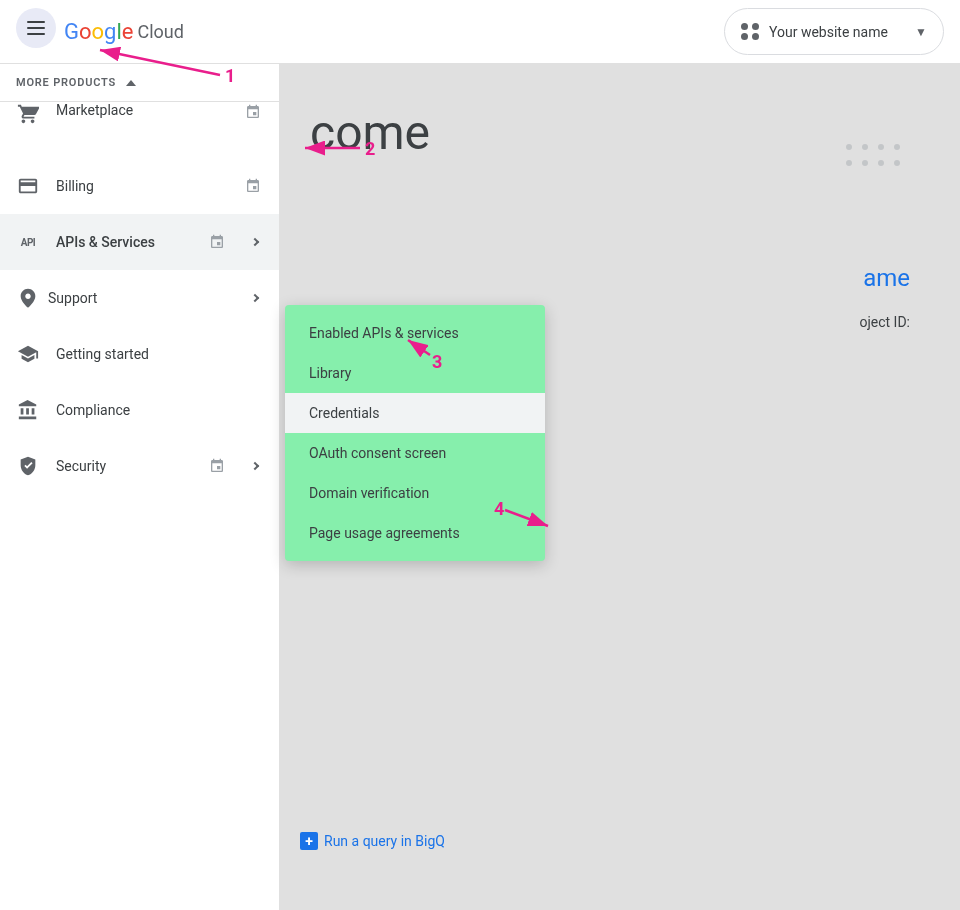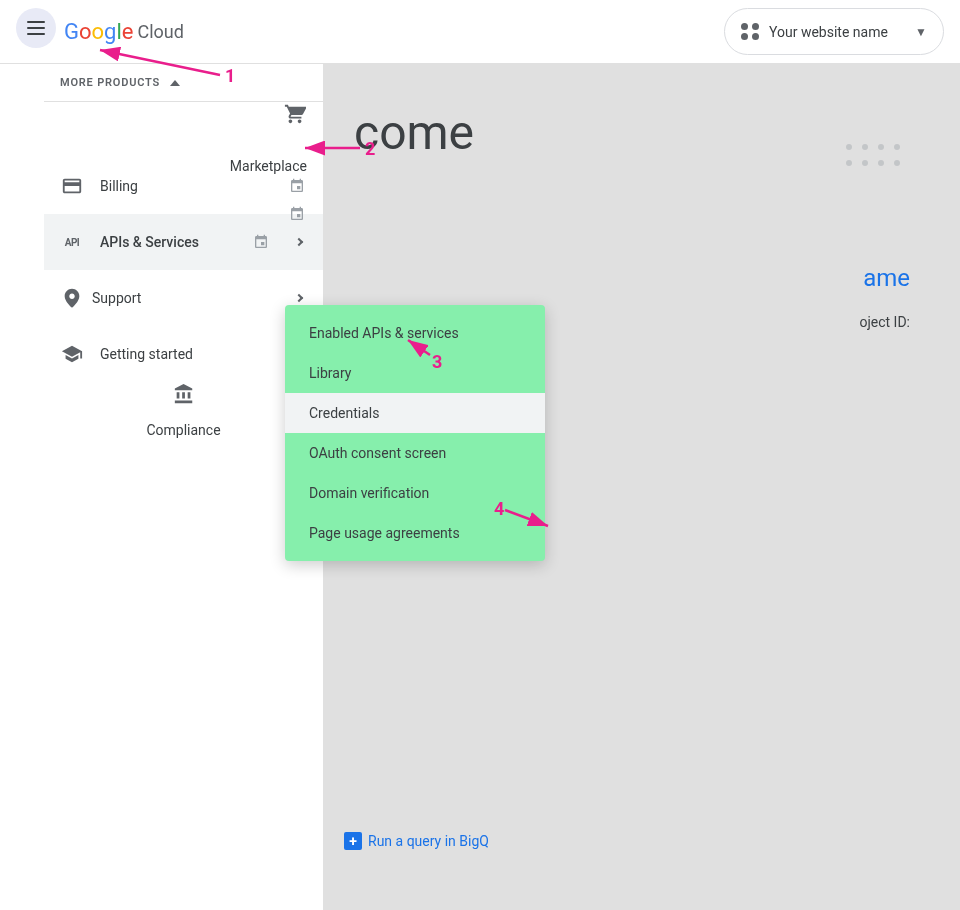--- a/index.html
+++ b/index.html
@@ -31,21 +31,20 @@
       left: 0;
       width: 960px;
       height: 910px;
       pointer-events: none;
       z-index: 150;
     }
 
     .layout {
       display: flex;
       height: calc(910px - 64px);
-      padding-left: 44px;
     }
   </style>
 </head>
 <body>
 
 <div style="display:flex;padding:8px 16px;height:64px;border-bottom:1px solid #e0e0e0;background:#fff;position:relative;z-index:10;">
   <button style="width:40px;height:40px;border-radius:50%;background:#e8eaf6;border:none;cursor:pointer;display:flex;align-items:center;justify-content:center;margin-right:8px;">
     <div class="hamburger-lines">
       <span></span>
         <span></span>
@@ -74,21 +73,21 @@
 
 <div class="layout">
 
   <div style="width:280px;background:#fff;height:846px;overflow-y:auto;border-right:1px solid #e0e0e0;position:relative;z-index:5;">
 
     <div style="display:flex;align-items:center;padding:12px 16px;border-bottom:1px solid #e0e0e0;gap:8px;cursor:pointer;">
       <span style="font-size:11px;font-weight:600;color:#5f6368;letter-spacing:0.8px;text-transform:uppercase;">MORE PRODUCTS</span>
       <div style="width:0;height:0;border-left:5px solid transparent;border-right:5px solid transparent;border-bottom:6px solid #5f6368;margin-left:2px;"></div>
     </div>
 
-    <div style="display:flex;align-items:flex-end;padding:0 16px;height:56px;cursor:pointer;gap:32px;flex-direction:column;">
+    <div style="display:flex;align-items:flex-start;padding:0 16px;height:56px;cursor:pointer;gap:16px;">
       <div style="width:24px;height:24px;color:#5f6368;display:flex;align-items:center;justify-content:center;font-size:19px;flex-shrink:0;">
         <svg width="22" height="22" viewBox="0 0 24 24" fill="#5f6368">
             <path d="M7 18c-1.1 0-2 .9-2 2s.9 2 2 2 2-.9 2-2-.9-2-2-2zM1 2v2h2l3.6 7.59L5.25 14c-.16.28-.25.61-.25.96C5 16.1 5.9 17 7 17h12v-2H7.42c-.14 0-.25-.11-.25-.25l.03-.12.9-1.63H19c.75 0 1.41-.41 1.75-1.03l3.58-6.49A1 1 0 0 0 23.44 4H5.21l-.94-2H1zm16 16c-1.1 0-2 .9-2 2s.9 2 2 2 2-.9 2-2-.9-2-2-2z"></path>
           </svg>
       </div>
       <span style="font-size:14px;color:#3c4043;flex:1;">Marketplace</span>
       <div style="width:20px;height:20px;color:#9aa0a6;display:flex;align-items:center;justify-content:center;">
         <svg width="16" height="16" viewBox="0 0 24 24" fill="#9aa0a6">
             <path d="M17 12h-5v5h5v-5zM16 1v2H8V1H6v2H5c-1.11 0-1.99.9-1.99 2L3 19c0 1.1.89 2 2 2h14c1.1 0 2-.9 2-2V5c0-1.1-.9-2-2-2h-1V1h-2zm3 18H5V8h14v11z"></path>
           </svg>
@@ -139,29 +138,45 @@
 
     <div style="display:flex;align-items:center;padding:0 16px;height:56px;cursor:pointer;gap:16px;justify-content:space-between;">
       <div style="width:24px;height:24px;display:flex;align-items:center;justify-content:center;flex-shrink:0;">
         <svg width="22" height="22" viewBox="0 0 24 24" fill="#5f6368">
             <path d="M5 13.18v4L12 21l7-3.82v-4L12 17l-7-3.82zM12 3L1 9l11 6 9-4.91V17h2V9L12 3z"></path>
           </svg>
       </div>
       <span style="font-size:14px;color:#3c4043;flex:1;">Getting started</span>
     </div>
 
-    <div style="display:flex;align-items:center;padding:0 16px;height:56px;cursor:pointer;gap:16px;flex-direction:column;">
+    <div style="display:flex;align-items:center;padding:0 16px;height:56px;cursor:pointer;gap:16px;">
       <div style="width:24px;height:24px;display:flex;align-items:center;justify-content:center;flex-shrink:0;">
         <svg width="22" height="22" viewBox="0 0 24 24" fill="#5f6368">
             <path d="M4 10v7h3v-7H4zm6 0v7h3v-7h-3zM2 22h19v-3H2v3zm14-12v7h3v-7h-3zM11.5 1L2 6v2h19V6l-9.5-5z"></path>
           </svg>
       </div>
       <span style="font-size:14px;color:#3c4043;flex:1;">Compliance</span>
     </div>
 
+    <div style="display:flex;align-items:center;padding:0 16px;height:56px;cursor:pointer;gap:16px;">
+      <div style="width:24px;height:24px;display:flex;align-items:center;justify-content:center;flex-shrink:0;">
+        <svg width="22" height="22" viewBox="0 0 24 24" fill="#5f6368">
+            <path d="M12 2L4 5v6.09c0 5.05 3.41 9.76 8 10.91 4.59-1.15 8-5.86 8-10.91V5l-8-3zm-1 13l-3-3 1.41-1.41L11 12.17l4.59-4.58L17 9l-6 6z"></path>
+          </svg>
+      </div>
+      <span style="font-size:14px;color:#3c4043;flex:1;">Security</span>
+      <div style="width:20px;height:20px;display:flex;align-items:center;justify-content:center;margin-right:4px;">
+        <svg width="16" height="16" viewBox="0 0 24 24" fill="#9aa0a6">
+            <path d="M17 12h-5v5h5v-5zM16 1v2H8V1H6v2H5c-1.11 0-1.99.9-1.99 2L3 19c0 1.1.89 2 2 2h14c1.1 0 2-.9 2-2V5c0-1.1-.9-2-2-2h-1V1h-2zm3 18H5V8h14v11z"></path>
+          </svg>
+      </div>
+      <div style="width:16px;height:16px;display:flex;align-items:center;justify-content:center;">
+        <span style="display:block;width:6px;height:6px;border-right:2px solid #5f6368;border-top:2px solid #5f6368;transform:rotate(45deg);"></span>
+      </div>
+    </div>
 
   </div>
 
   <div style="flex:1;background:#e0e0e0;position:relative;overflow:hidden;">
     <div style="font-size:48px;color:#3c4043;font-weight:400;padding:40px 30px;">
       <span>come</span>
     </div>
 
     <div style="position:absolute;right:60px;top:80px;display:grid;grid-template-columns:repeat(4,1fr);gap:10px;opacity:0.4;">
       <div style="width:6px;height:6px;border-radius:50%;background:#9aa0a6;"></div>

